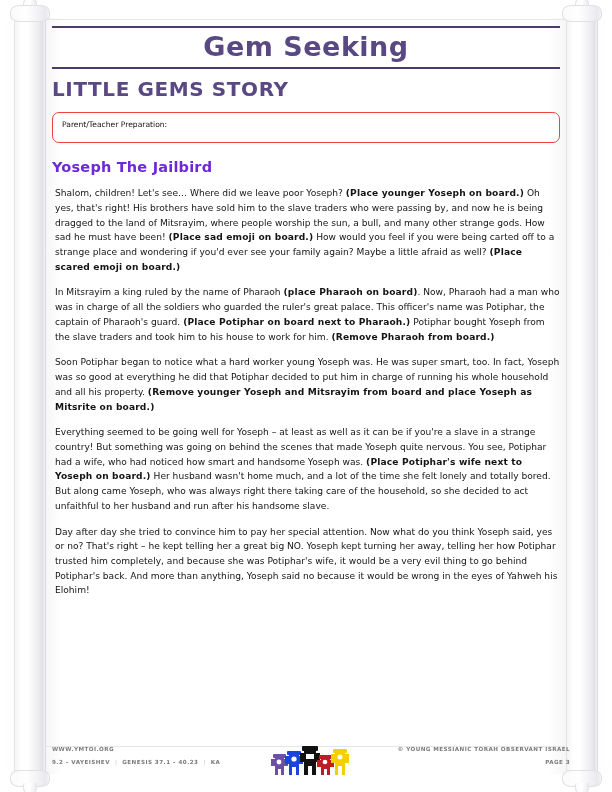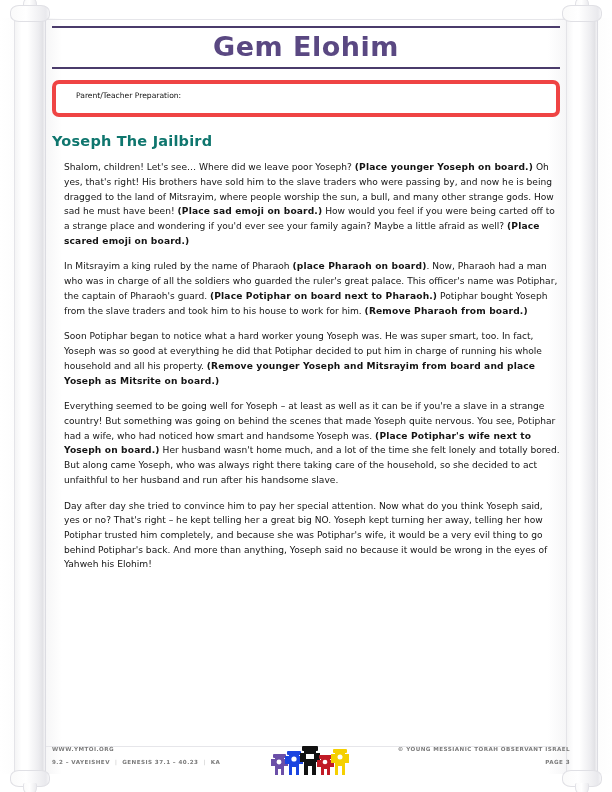--- a/index.html
+++ b/index.html
@@ -140,56 +140,56 @@
     font-size: 20px;
     font-weight: bold;
     letter-spacing: 0.6px;
     margin: 9px 0 0 0;
     line-height: 1.15;
   }
 
   
   .prep-box {
     margin-top: 11px;
-    border: 4px solid #ef4444;
+    border: 1px solid #ef4444;
     border-radius: 7px;
-    padding: 7px 9px 8px 20px;
+    padding: 7px 9px 8px 9px;
     background: #ffffff;
   }
   .prep-heading {
     font-size: 7.6px;
     color: #111111;
     margin: 0 0 5px 0;
     line-height: 1.25;
   }
   .prep-body {
     font-size: 7.6px;
     color: #111111;
     margin: 0;
     line-height: 1.42;
   }
   .prep-link {
     color: #3b5bd6;
   }
 
   
   .story-title {
-    color: #0f766e;
+    color: #6d28d9;
     font-family: "DejaVu Sans", sans-serif;
     font-size: 14.5px;
     font-weight: bold;
     margin: 16px 0 0 0;
     letter-spacing: 0.2px;
   }
 
   .para {
     font-size: 9.1px;
     line-height: 1.62;
     color: #141414;
-    margin: 11px 0 0 12px;
+    margin: 11px 0 0 3px;
     text-align: left;
   }
   .para b {
     font-weight: bold;
     letter-spacing: 0.15px;
   }
 
   
   .footer {
     position: absolute;
@@ -255,23 +255,24 @@
   <div class="rod right">
     <div class="rod-knob top"></div>
     <div class="rod-cap top"></div>
     <div class="rod-cap bottom"></div>
     <div class="rod-knob bottom"></div>
   </div>
 
   <div class="content">
 
     <div class="title-rule"></div>
-    <h1 class="doc-title">Gem Elohim</h1>
+    <h1 class="doc-title">Gem Seeking</h1>
     <div class="title-rule"></div>
 
+    <h2 class="section-title">LITTLE GEMS STORY</h2>
 
     <div class="prep-box">
       <p class="prep-heading">Parent/Teacher Preparation:</p>
     </div>
 
     <h3 class="story-title">Yoseph The Jailbird</h3>
 
     <div>
       <p class="para"><span>Shalom, children! Let's see… Where did we leave poor Yoseph? </span><b>(Place younger Yoseph on board.)</b><span> Oh yes, that's right! His brothers have sold him to the slave traders who were passing by, and now he is being dragged to the land of Mitsrayim, where people worship the sun, a bull, and many other strange gods. How sad he must have been! </span><b>(Place sad emoji on board.)</b><span> How would you feel if you were being carted off to a strange place and wondering if you'd ever see your family again? Maybe a little afraid as well? </span><b>(Place scared emoji on board.)</b></p>
       <p class="para"><span>In Mitsrayim a king ruled by the name of Pharaoh </span><b>(place Pharaoh on board)</b><span>. Now, Pharaoh had a man who was in charge of all the soldiers who guarded the ruler's great palace. This officer's name was Potiphar, the captain of Pharaoh's guard. </span><b>(Place Potiphar on board next to Pharaoh.)</b><span> Potiphar bought Yoseph from the slave traders and took him to his house to work for him. </span><b>(Remove Pharaoh from board.)</b></p>

